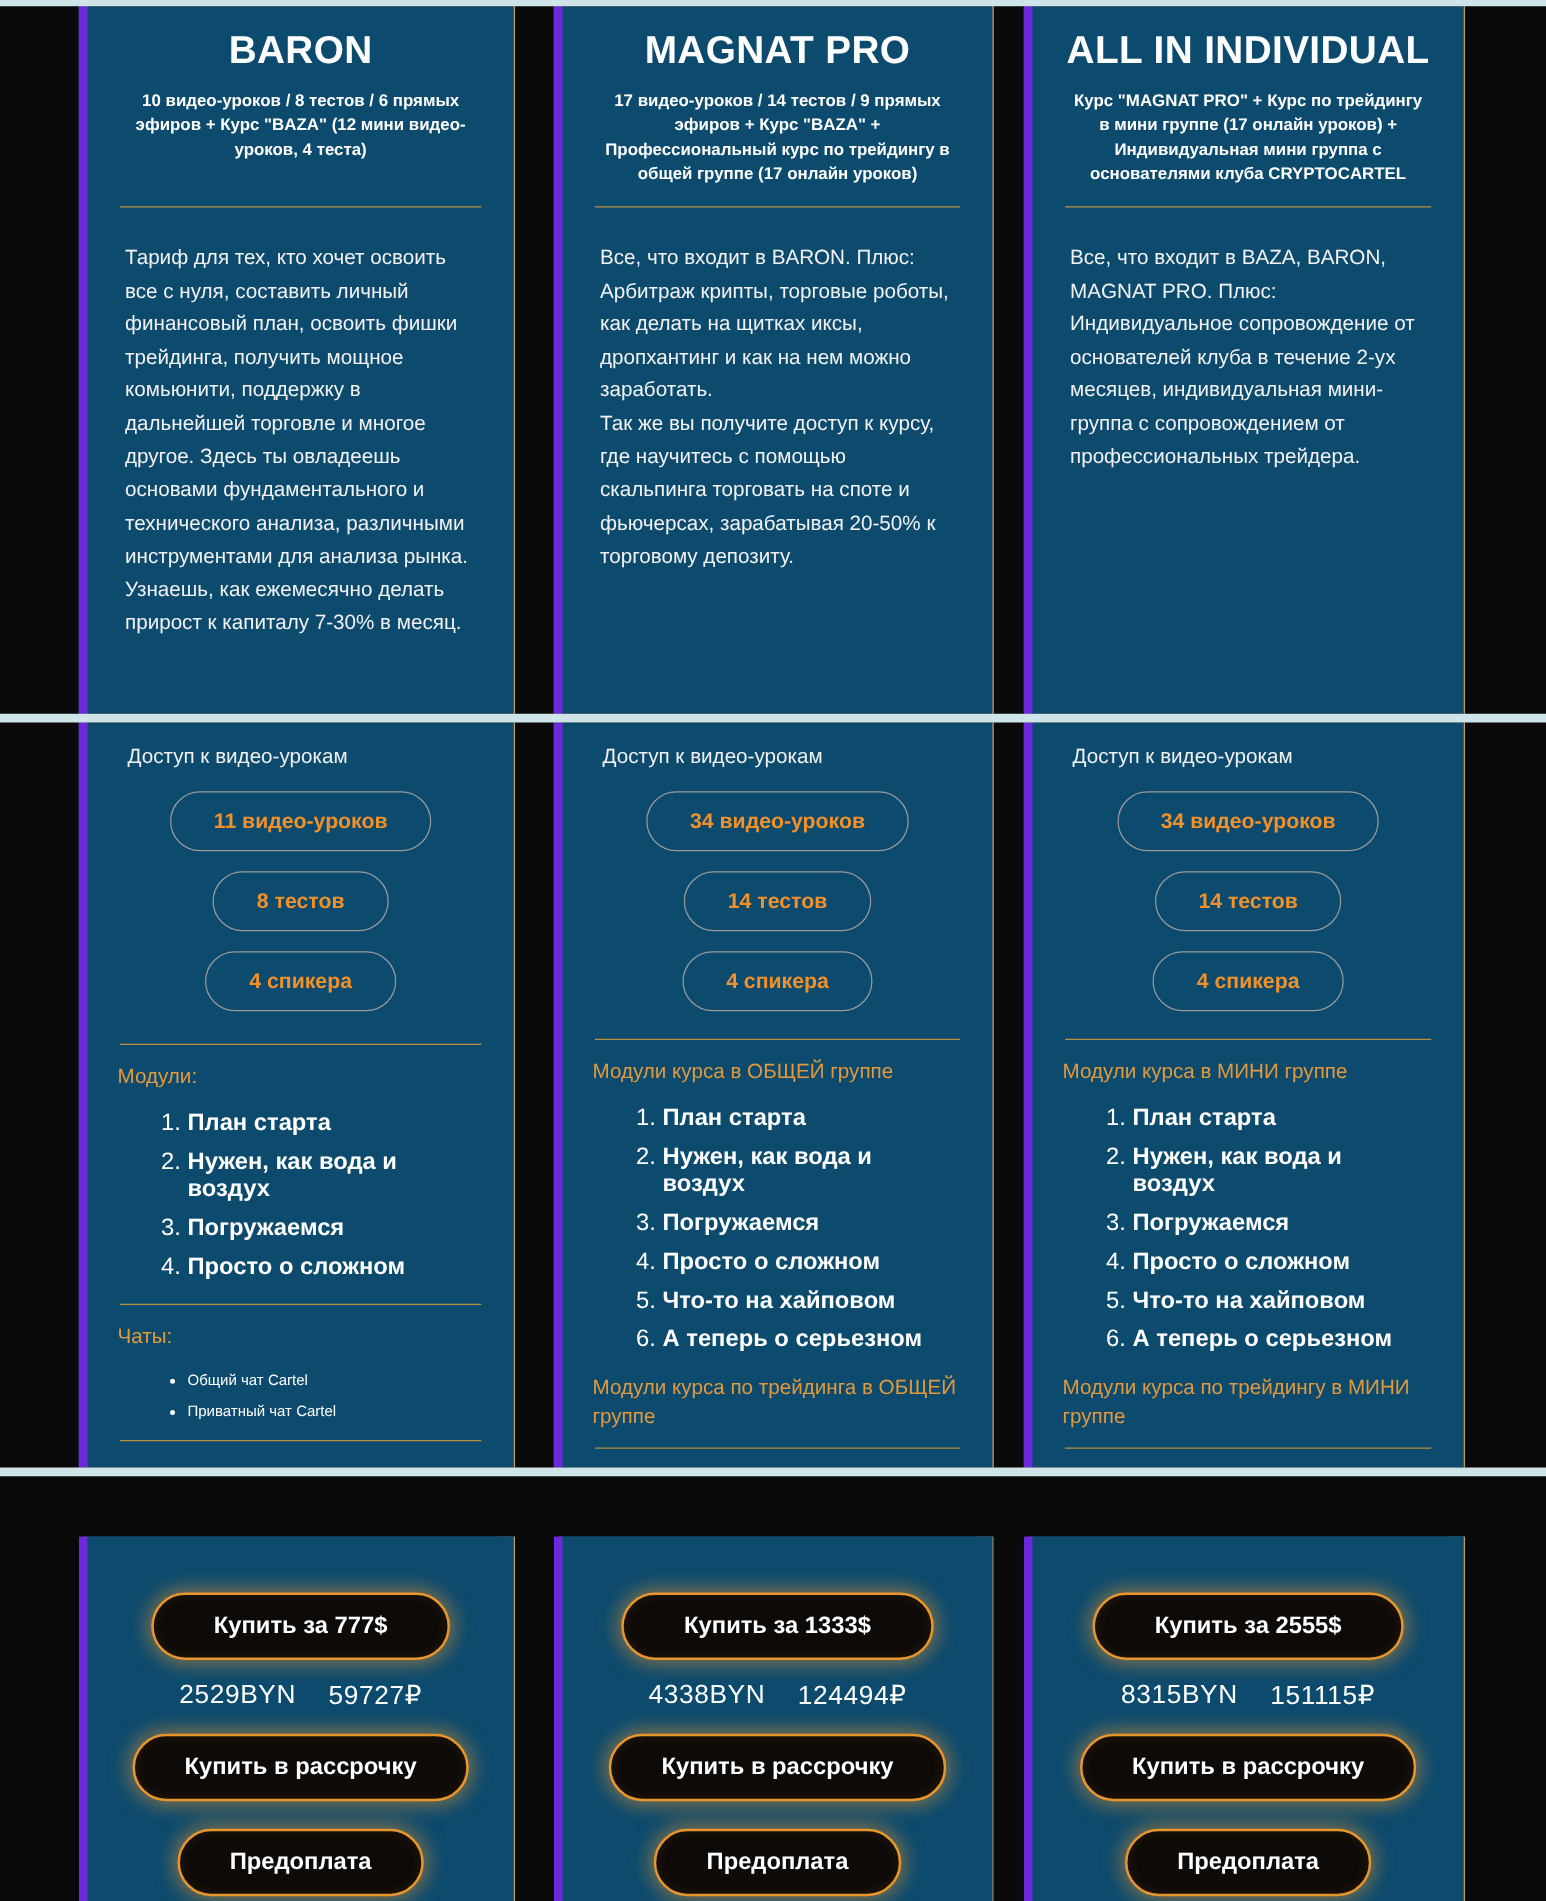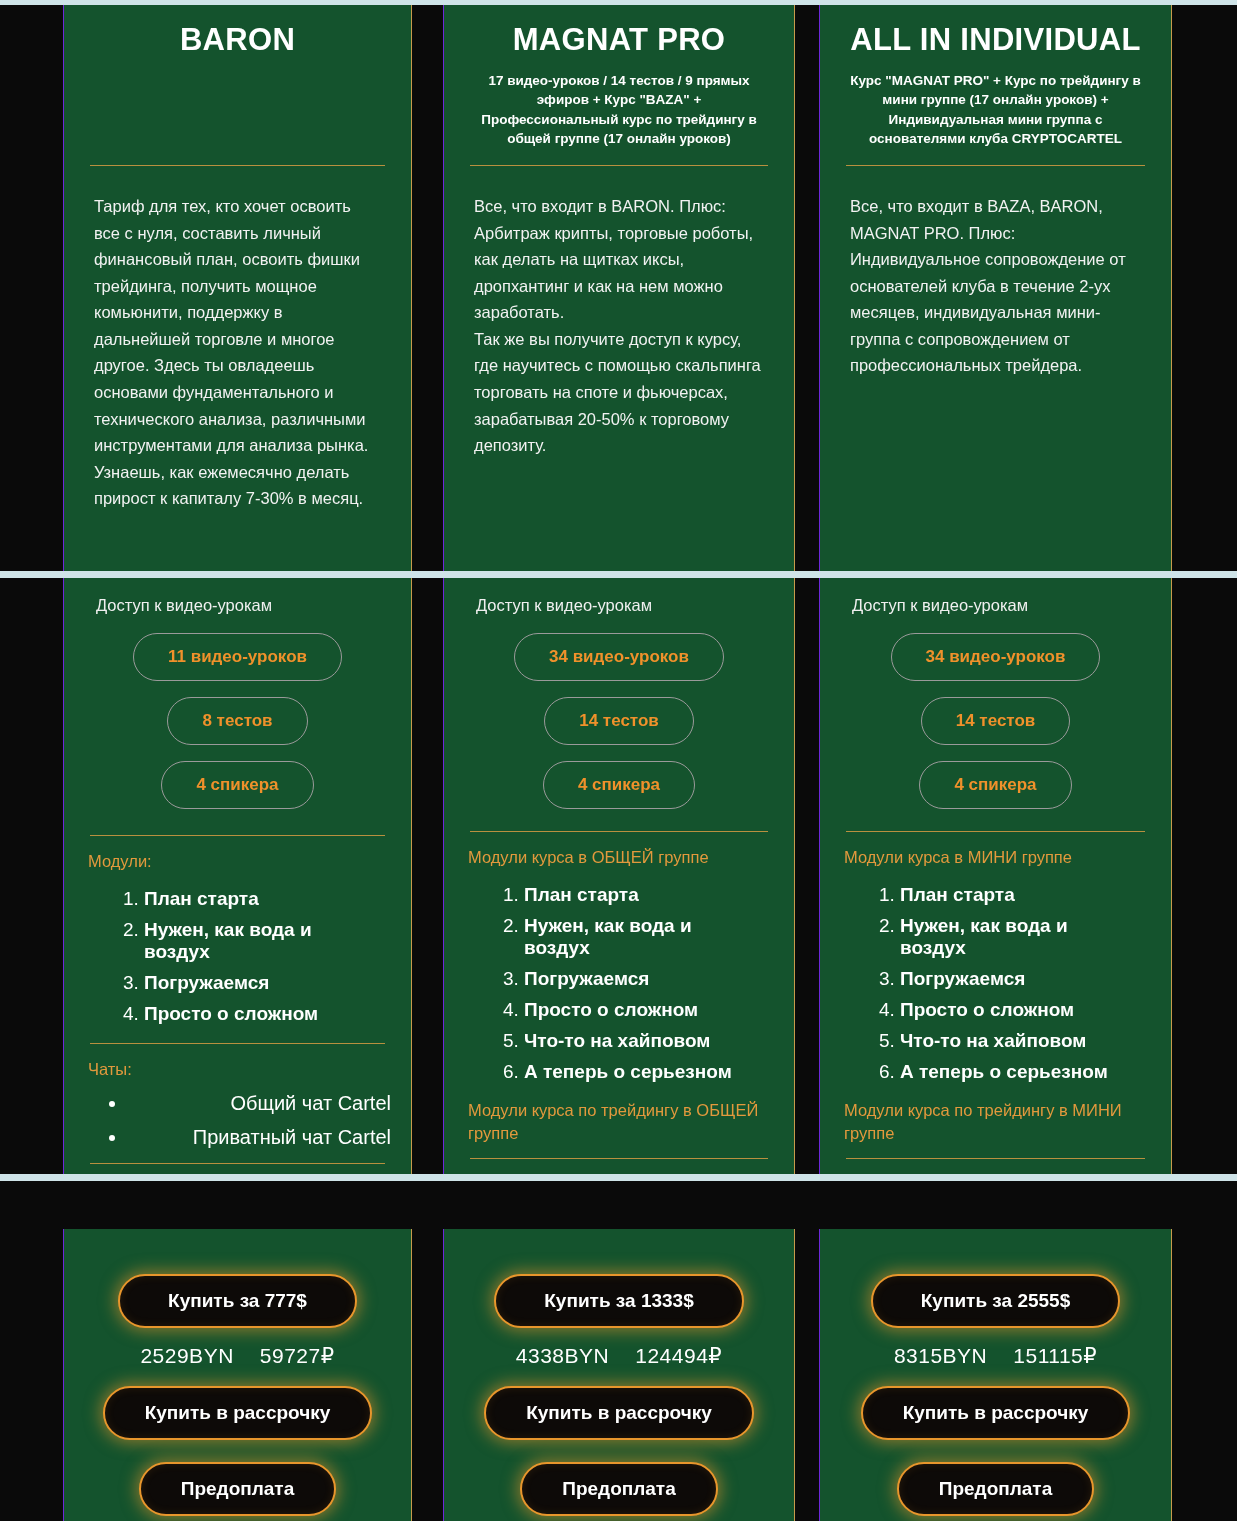--- a/index.html
+++ b/index.html
@@ -28,23 +28,23 @@
   .band-bot{top:1181px;height:340px;margin-top:48px;}
 
   .col{position:relative;box-sizing:border-box;}
   .col-1{width:420px;}
   .col-2{width:395px;}
   .col-3{width:422px;}
 
   
   .panel{
     position:absolute;top:0;bottom:0;
-    border-left:1px solid #6d28d9;
+    border-left:7px solid #6d28d9;
     border-right:1px solid #c79a4b;
-    background:#14532d;
+    background:#0c4a6e;
   }
   .band-top .p1{left:63px;right:8px;}
   .band-top .p2{left:23px;right:20px;}
   .band-top .p3{left:4px;right:65px;padding-left:44px;}
 
   .band-mid .p1{left:63px;right:8px;}
   .band-mid .p2{left:23px;right:20px;}
   .band-mid .p3{left:4px;right:65px;}
 
   .band-bot .p1{left:63px;right:8px;border-bottom:1px solid #c79a4b;border-bottom-left-radius:26px;border-bottom-right-radius:26px;}
@@ -91,21 +91,21 @@
     color:#e2993d;font-size:16.5px;margin:14px 0 4px 0;padding-left:4px;line-height:1.35;
   }
   ol.mods{
     margin:16px;padding-left:44px;color:#ffffff;font-size:19px;
   }
   ol.mods li{
     margin:9px 0;font-weight:bold;color:#ffffff;
   }
   ol.mods li::marker{font-weight:normal;color:#ffffff;}
   ul.chats{
-    margin:0;padding-left:44px;color:#ffffff;font-size:20px;text-align:right;
+    margin:16px;padding-left:44px;color:#ffffff;font-size:12px;
   }
   ul.chats li{margin:11px 0;}
 
   
   .btns{display:flex;flex-direction:column;align-items:center;padding-top:45px;}
   .btn{
     border:2px solid #e8962c;border-radius:40px;
     background:#0d0a08;
     color:#ffffff;font-size:19px;font-weight:bold;
     padding:14px 40px;text-align:center;white-space:nowrap;
@@ -126,20 +126,21 @@
   <div class="cyan-rule cyan-top"></div>
   <div class="cyan-rule cyan-mid1"></div>
   <div class="cyan-rule cyan-mid2"></div>
 
   <div class="band band-top">
 
     <div class="col col-1">
       <div class="panel p1">
         <div class="inner">
           <div class="plan-title">BARON</div>
+          <div class="plan-sub">10 видео-уроков / 8 тестов / 6 прямых эфиров + Курс "BAZA" (12 мини видео-уроков, 4 теста)</div>
           <div class="hr-gold hdr-rule"></div>
           <div class="desc-wrap">
             <div class="desc">
               <p>Тариф для тех, кто хочет освоить все с нуля, составить личный финансовый план, освоить фишки трейдинга, получить мощное комьюнити, поддержку в дальнейшей торговле и многое другое. Здесь ты овладеешь основами фундаментального и технического анализа, различными инструментами для анализа рынка. Узнаешь, как ежемесячно делать прирост к капиталу 7-30% в месяц.</p>
             </div>
           </div>
         </div>
       </div>
     </div>
 
@@ -217,21 +218,21 @@
           <div class="mid-rule" style="margin-top:22px"></div>
           <div class="sec-head">Модули курса в ОБЩЕЙ группе</div>
           <ol class="mods">
             <li>План старта</li>
             <li>Нужен, как вода и воздух</li>
             <li>Погружаемся</li>
             <li>Просто о сложном</li>
             <li>Что-то на хайповом</li>
             <li>А теперь о серьезном</li>
           </ol>
-          <div class="sec-head" style="margin-top:8px">Модули курса по трейдингу в ОБЩЕЙ группе</div>
+          <div class="sec-head" style="margin-top:8px">Модули курса по трейдинга в ОБЩЕЙ группе</div>
           <div class="mid-rule" style="margin-top:14px"></div>
         </div>
       </div>
     </div>
 
     <div class="col col-3">
       <div class="panel p3">
         <div class="inner">
           <div class="mid-label">Доступ к видео-урокам</div>
           <div class="pills">

